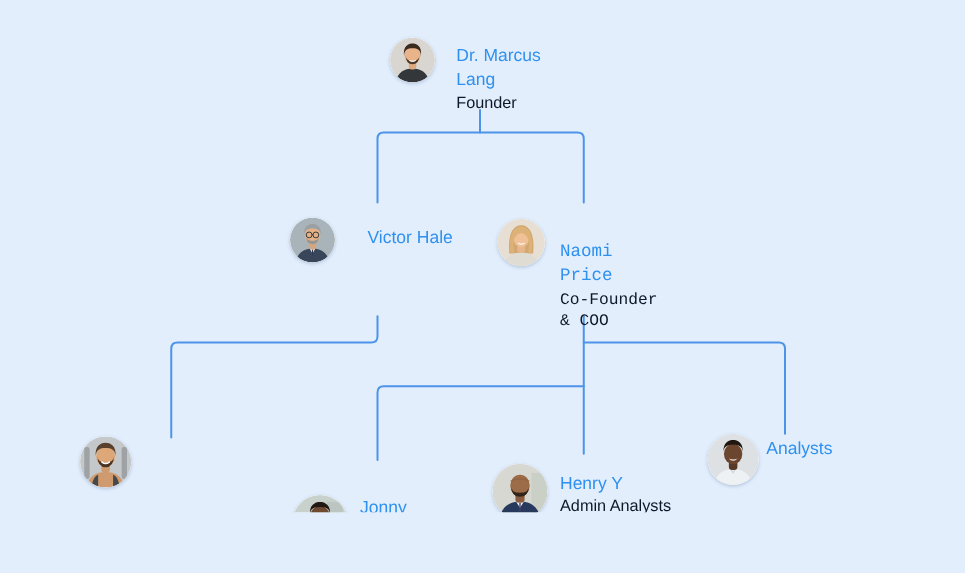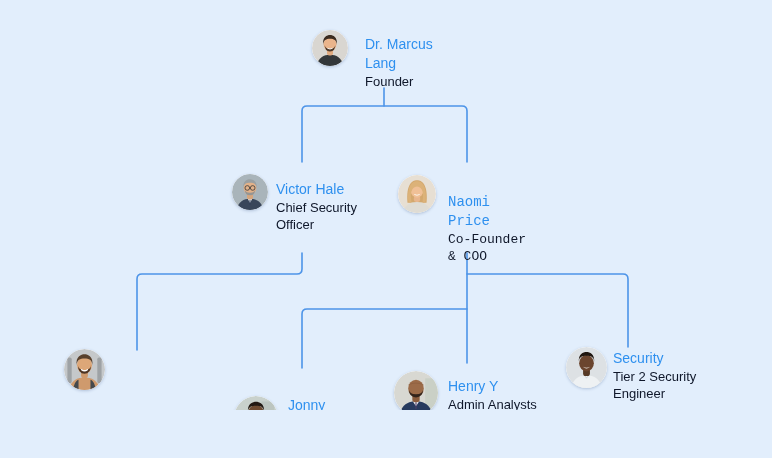--- a/index.html
+++ b/index.html
@@ -81,21 +81,21 @@
           <path d="M21 24.6 Q24 26.4 27 24.6" stroke="#f7f5f2" stroke-width="1.3" fill="none" stroke-linecap="round"></path>
         </g>
       </svg>
     </div>
     <div class="txt" style="width:78px;margin-top:5px;">
       <div class="nm">Dr. Marcus Lang</div>
       <div class="tt">Founder</div>
     </div>
   </div>
 
-  <div class="node" style="left:232px;top:174px;gap:8px;">
+  <div class="node" style="left:232px;top:174px;gap:26px;">
     <div class="avatar" style="width:36px;height:36px;">
       <svg viewBox="0 0 48 48">
         <defs>
             <clipPath id="cp2">
               <circle cx="24" cy="24" r="24"></circle>
             </clipPath>
           </defs>
         <g clip-path="url(#cp2)">
           <rect width="48" height="48" fill="#a9b4ba"></rect>
           <path d="M5 50 C8 37 15 33 24 33 C33 33 40 37 43 50 Z" fill="#39465a"></path>
@@ -108,21 +108,20 @@
           <g stroke="#2f3338" stroke-width="1" fill="none">
             <circle cx="20.4" cy="18.6" r="3.1"></circle>
             <circle cx="27.6" cy="18.6" r="3.1"></circle>
             <path d="M23.5 18.4 h1"></path>
           </g>
         </g>
       </svg>
     </div>
     <div class="txt" style="width:93px;margin-top:6px;">
       <div class="nm">Victor Hale</div>
-      <div class="tt">Chief Security Officer</div>
     </div>
   </div>
 
   <div class="node" style="left:398px;top:175px;gap:12px;">
     <div class="avatar" style="width:38px;height:38px;">
       <svg viewBox="0 0 48 48">
         <defs>
             <clipPath id="cp3">
               <circle cx="24" cy="24" r="24"></circle>
             </clipPath>
@@ -234,18 +233,17 @@
           <path d="M5 50 C8 37 15 33 24 33 C33 33 40 37 43 50 Z" fill="#eef1f3"></path>
           <path d="M22 33.5 L24 36.5 L26 33.5" stroke="#c9d0d5" stroke-width="1" fill="none"></path>
           <rect x="20" y="25" width="8" height="9" rx="3" fill="#573a26"></rect>
           <ellipse cx="24" cy="19" rx="8.6" ry="9.6" fill="#6b452e"></ellipse>
           <path d="M15 17.5 C14.4 8 20 5.8 24 5.8 C28 5.8 33.6 8 33 17.5 C33 11.5 29 10.2 24 10.2 C19 10.2 15 11.5 15 17.5 Z" fill="#201710"></path>
           <path d="M19.8 23.2 Q24 27.4 28.2 23.2 Q24 25.2 19.8 23.2 Z" fill="#f7f4f0"></path>
         </g>
       </svg>
     </div>
     <div class="txt" style="width:94px;margin-top:2px;">
-      <div class="nm">Security</div>
-      <div class="tt">Tier 2 Security Engineer</div>
+      <div class="nm">Analysts</div>
     </div>
   </div>
 
 </div>
 
 </body></html>

